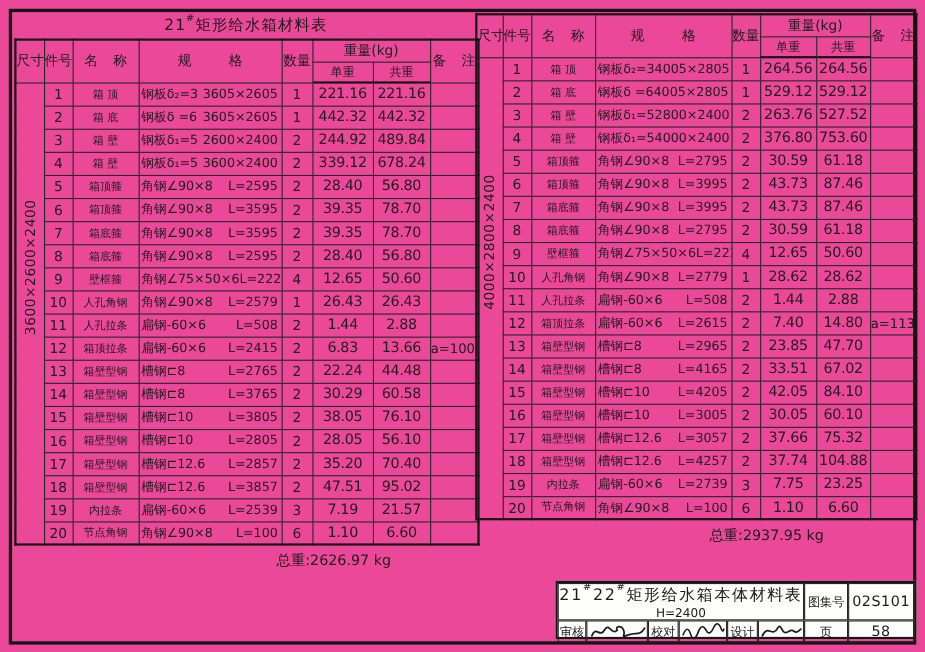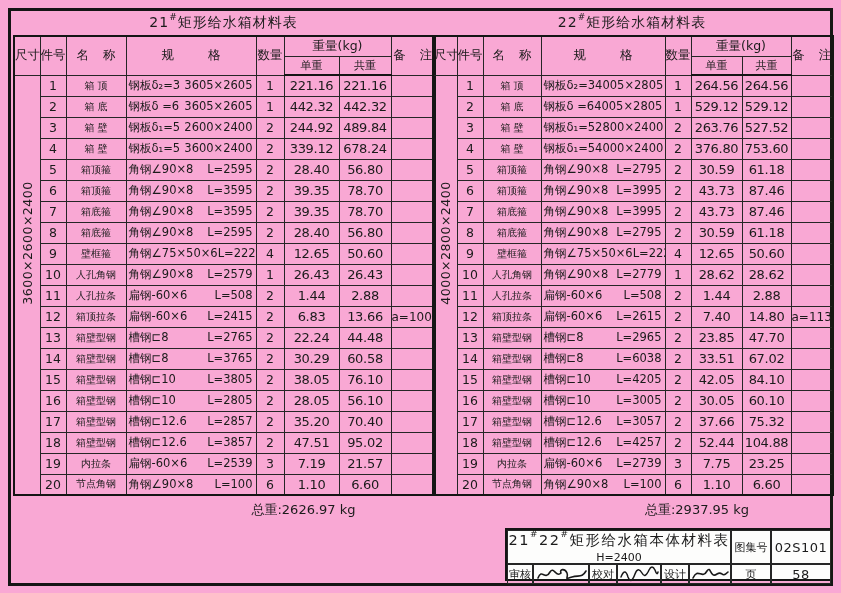--- a/index.html
+++ b/index.html
@@ -1,17 +1,17 @@
 <!DOCTYPE html>
 <html><head>
 <meta charset="utf-8">
 <style>
   * { margin:0; padding:0; box-sizing:border-box; }
   body { background:#e8e8e8; font-family:"DejaVu Sans","Liberation Sans",sans-serif; }
-  .page { position:relative; width:841px; height:593px; background:#f9a8d4; color:#1b1b1b; overflow:hidden; }
+  .page { position:relative; width:841px; height:593px; background:#ec4899; color:#1b1b1b; overflow:hidden; }
   .frame { position:absolute; left:8px; top:8px; width:825px; height:578px; border:3px solid #151515; }
 
   .tbl-section { position:absolute; top:12px; }
   .tbl-section.left  { left:13px;  width:421px; }
   .tbl-section.right { left:432px; width:400px; }
   .tbl-title { text-align:center; height:23px; font-size:14px; letter-spacing:1px; padding-top:2px; white-space:nowrap; }
   .sup { font-size:9px; vertical-align:top; position:relative; top:-2px; }
 
   table.mat { border-collapse:collapse; table-layout:fixed; width:100%; }
   table.mat th, table.mat td { border:1px solid #262626; font-weight:normal; overflow:hidden; white-space:nowrap; }
@@ -363,23 +363,20 @@
             <td class="c-num">1.10</td>
             <td class="c-num">6.60</td>
             <td class="c-note"></td>
           </tr>
         </tbody>
     </table>
     <div class="total-line">总重:2626.97 kg</div>
   </div>
 
   <div class="tbl-section right">
-    <div class="tbl-title">
-      <span>22</span><span class="sup">#</span><span>矩形给水箱材料表</span>
-    </div>
     <table class="mat">
       <colgroup>
           <col style="width:24px">
           <col style="width:26px">
           <col style="width:58px">
           <col style="width:124px">
           <col style="width:26px">
           <col style="width:51px">
           <col style="width:49px">
           <col style="width:42px">
@@ -584,21 +581,21 @@
             <td class="c-num">23.85</td>
             <td class="c-num">47.70</td>
             <td class="c-note"></td>
           </tr>
           <tr>
             <td class="c-no">14</td>
             <td class="c-name">箱壁型钢</td>
             <td class="c-spec">
               <div class="spec-wrap">
                 <span>槽钢⊏8</span>
-                <span>L=6038</span>
+                <span>L=4165</span>
               </div>
             </td>
             <td class="c-qty">2</td>
             <td class="c-num">33.51</td>
             <td class="c-num">67.02</td>
             <td class="c-note"></td>
           </tr>
           <tr>
             <td class="c-no">15</td>
             <td class="c-name">箱壁型钢</td>
@@ -644,21 +641,21 @@
           <tr>
             <td class="c-no">18</td>
             <td class="c-name">箱壁型钢</td>
             <td class="c-spec">
               <div class="spec-wrap">
                 <span>槽钢⊏12.6</span>
                 <span>L=4257</span>
               </div>
             </td>
             <td class="c-qty">2</td>
-            <td class="c-num">52.44</td>
+            <td class="c-num">37.74</td>
             <td class="c-num">104.88</td>
             <td class="c-note"></td>
           </tr>
           <tr>
             <td class="c-no">19</td>
             <td class="c-name">内拉条</td>
             <td class="c-spec">
               <div class="spec-wrap">
                 <span>扁钢-60×6</span>
                 <span>L=2739</span>

